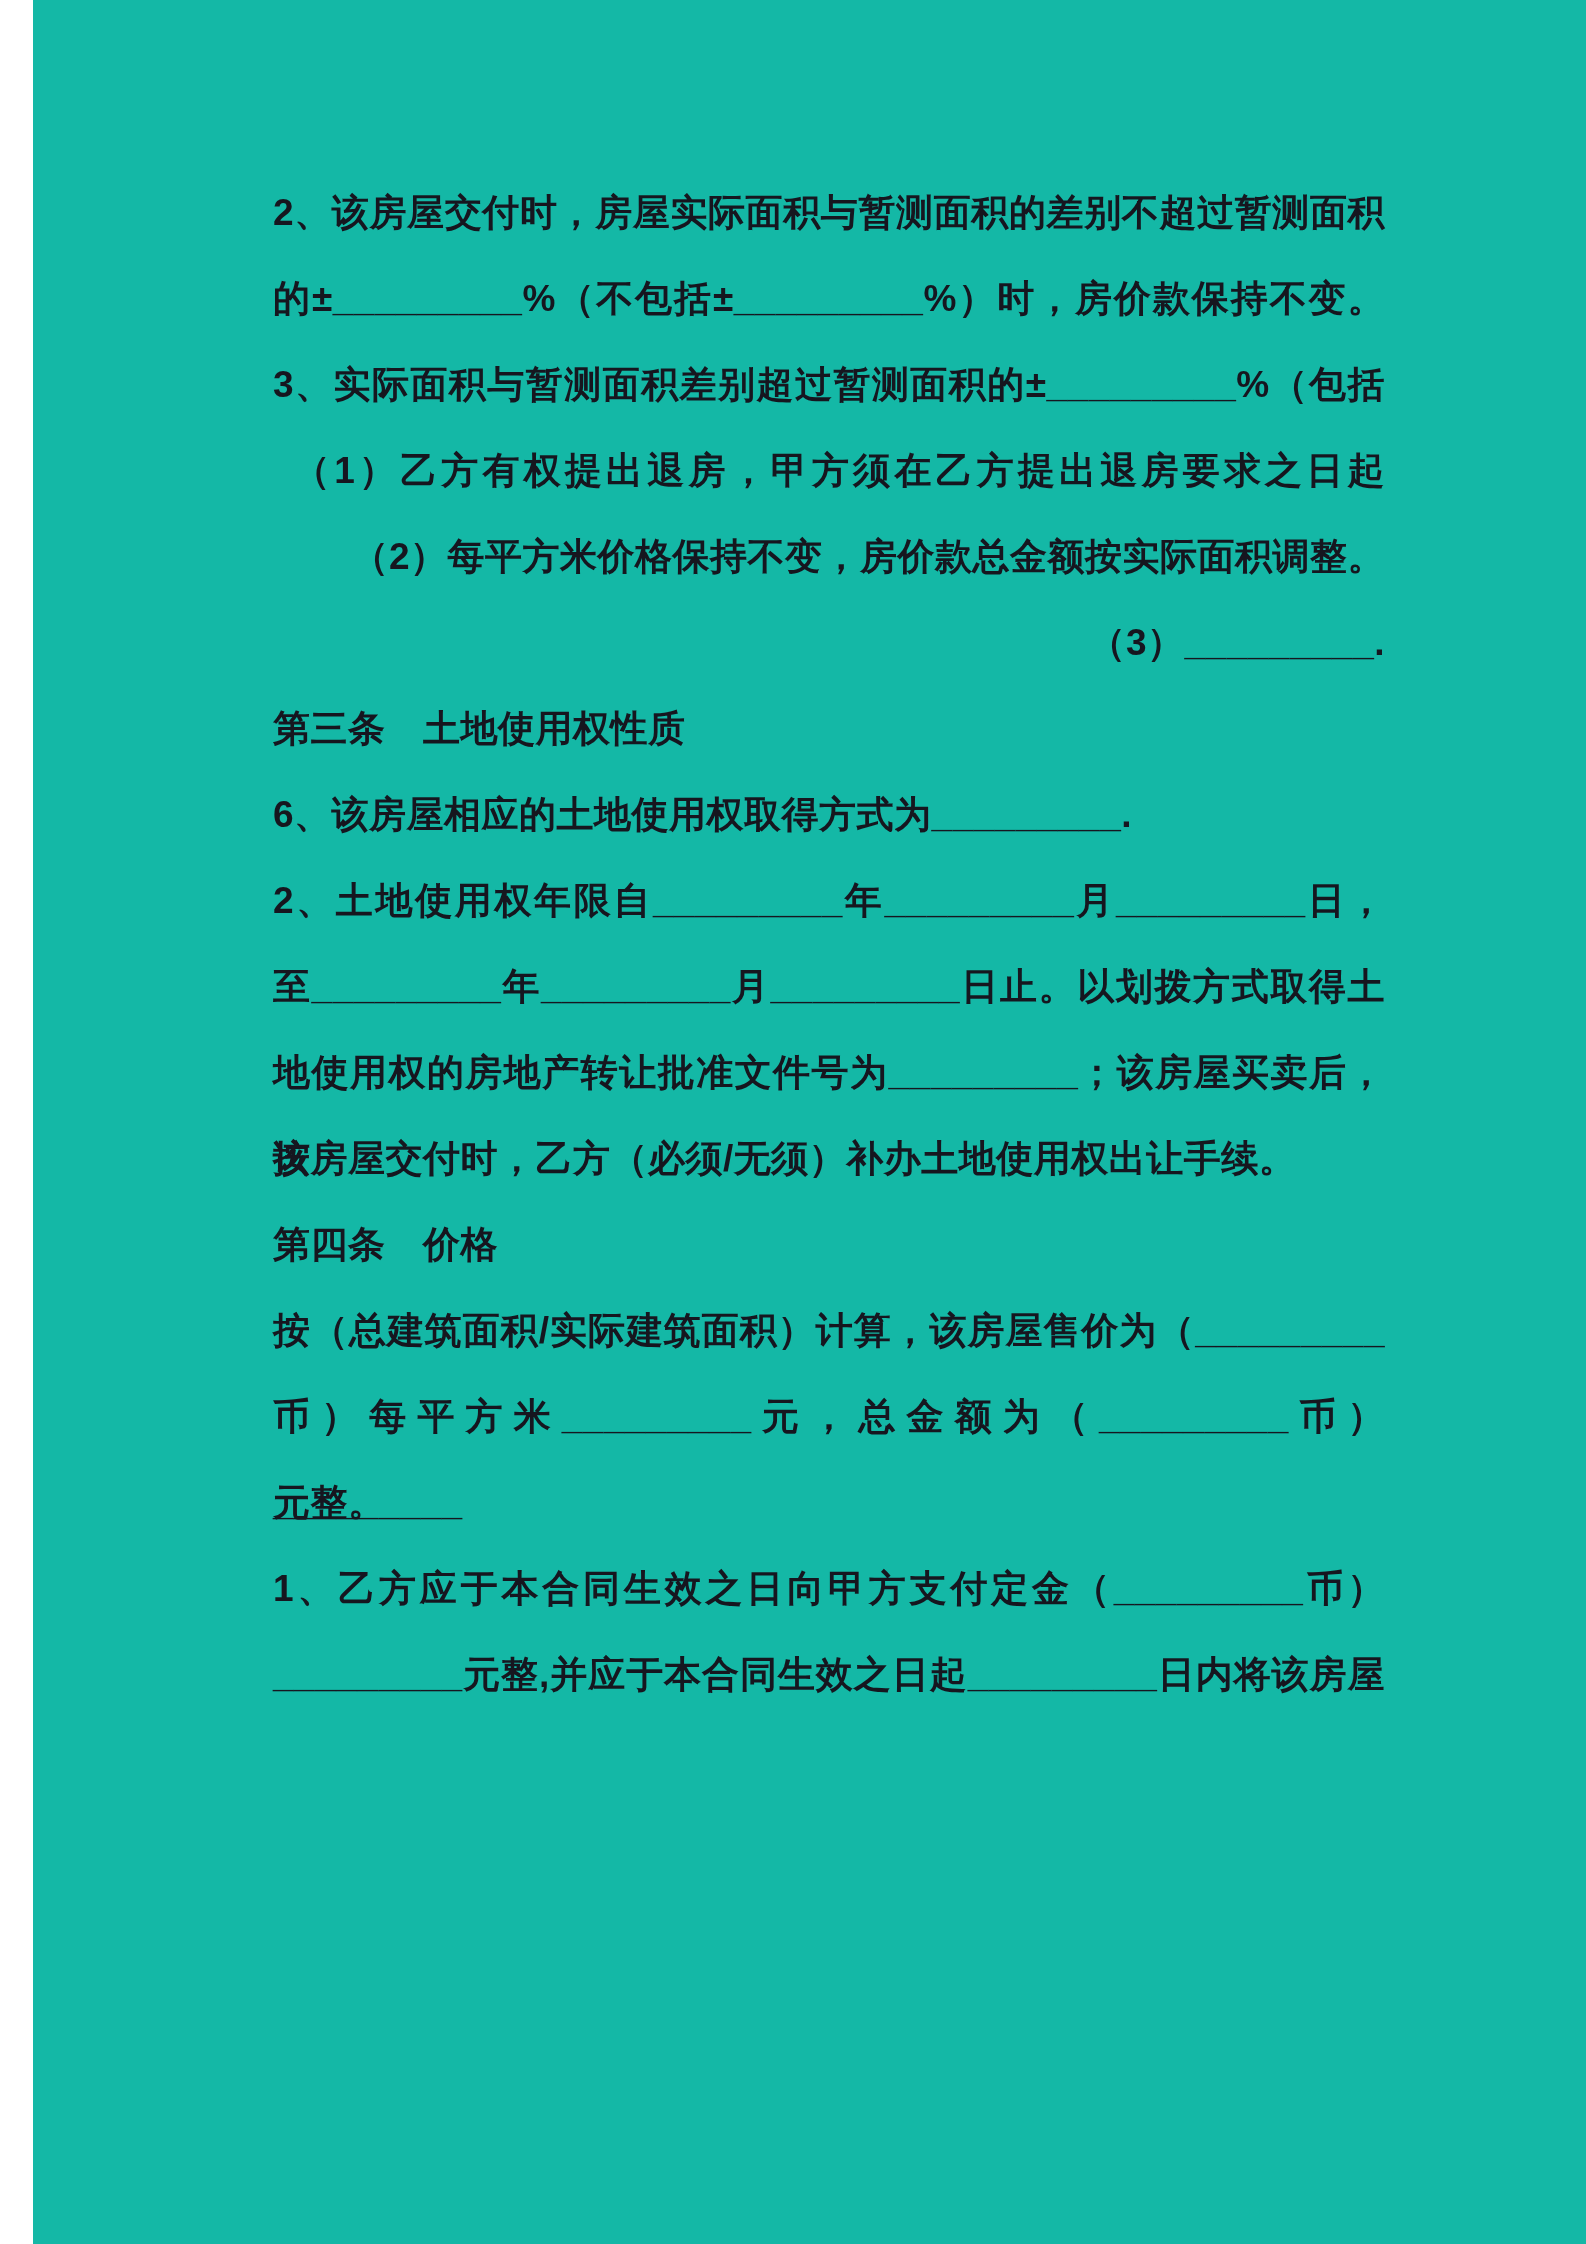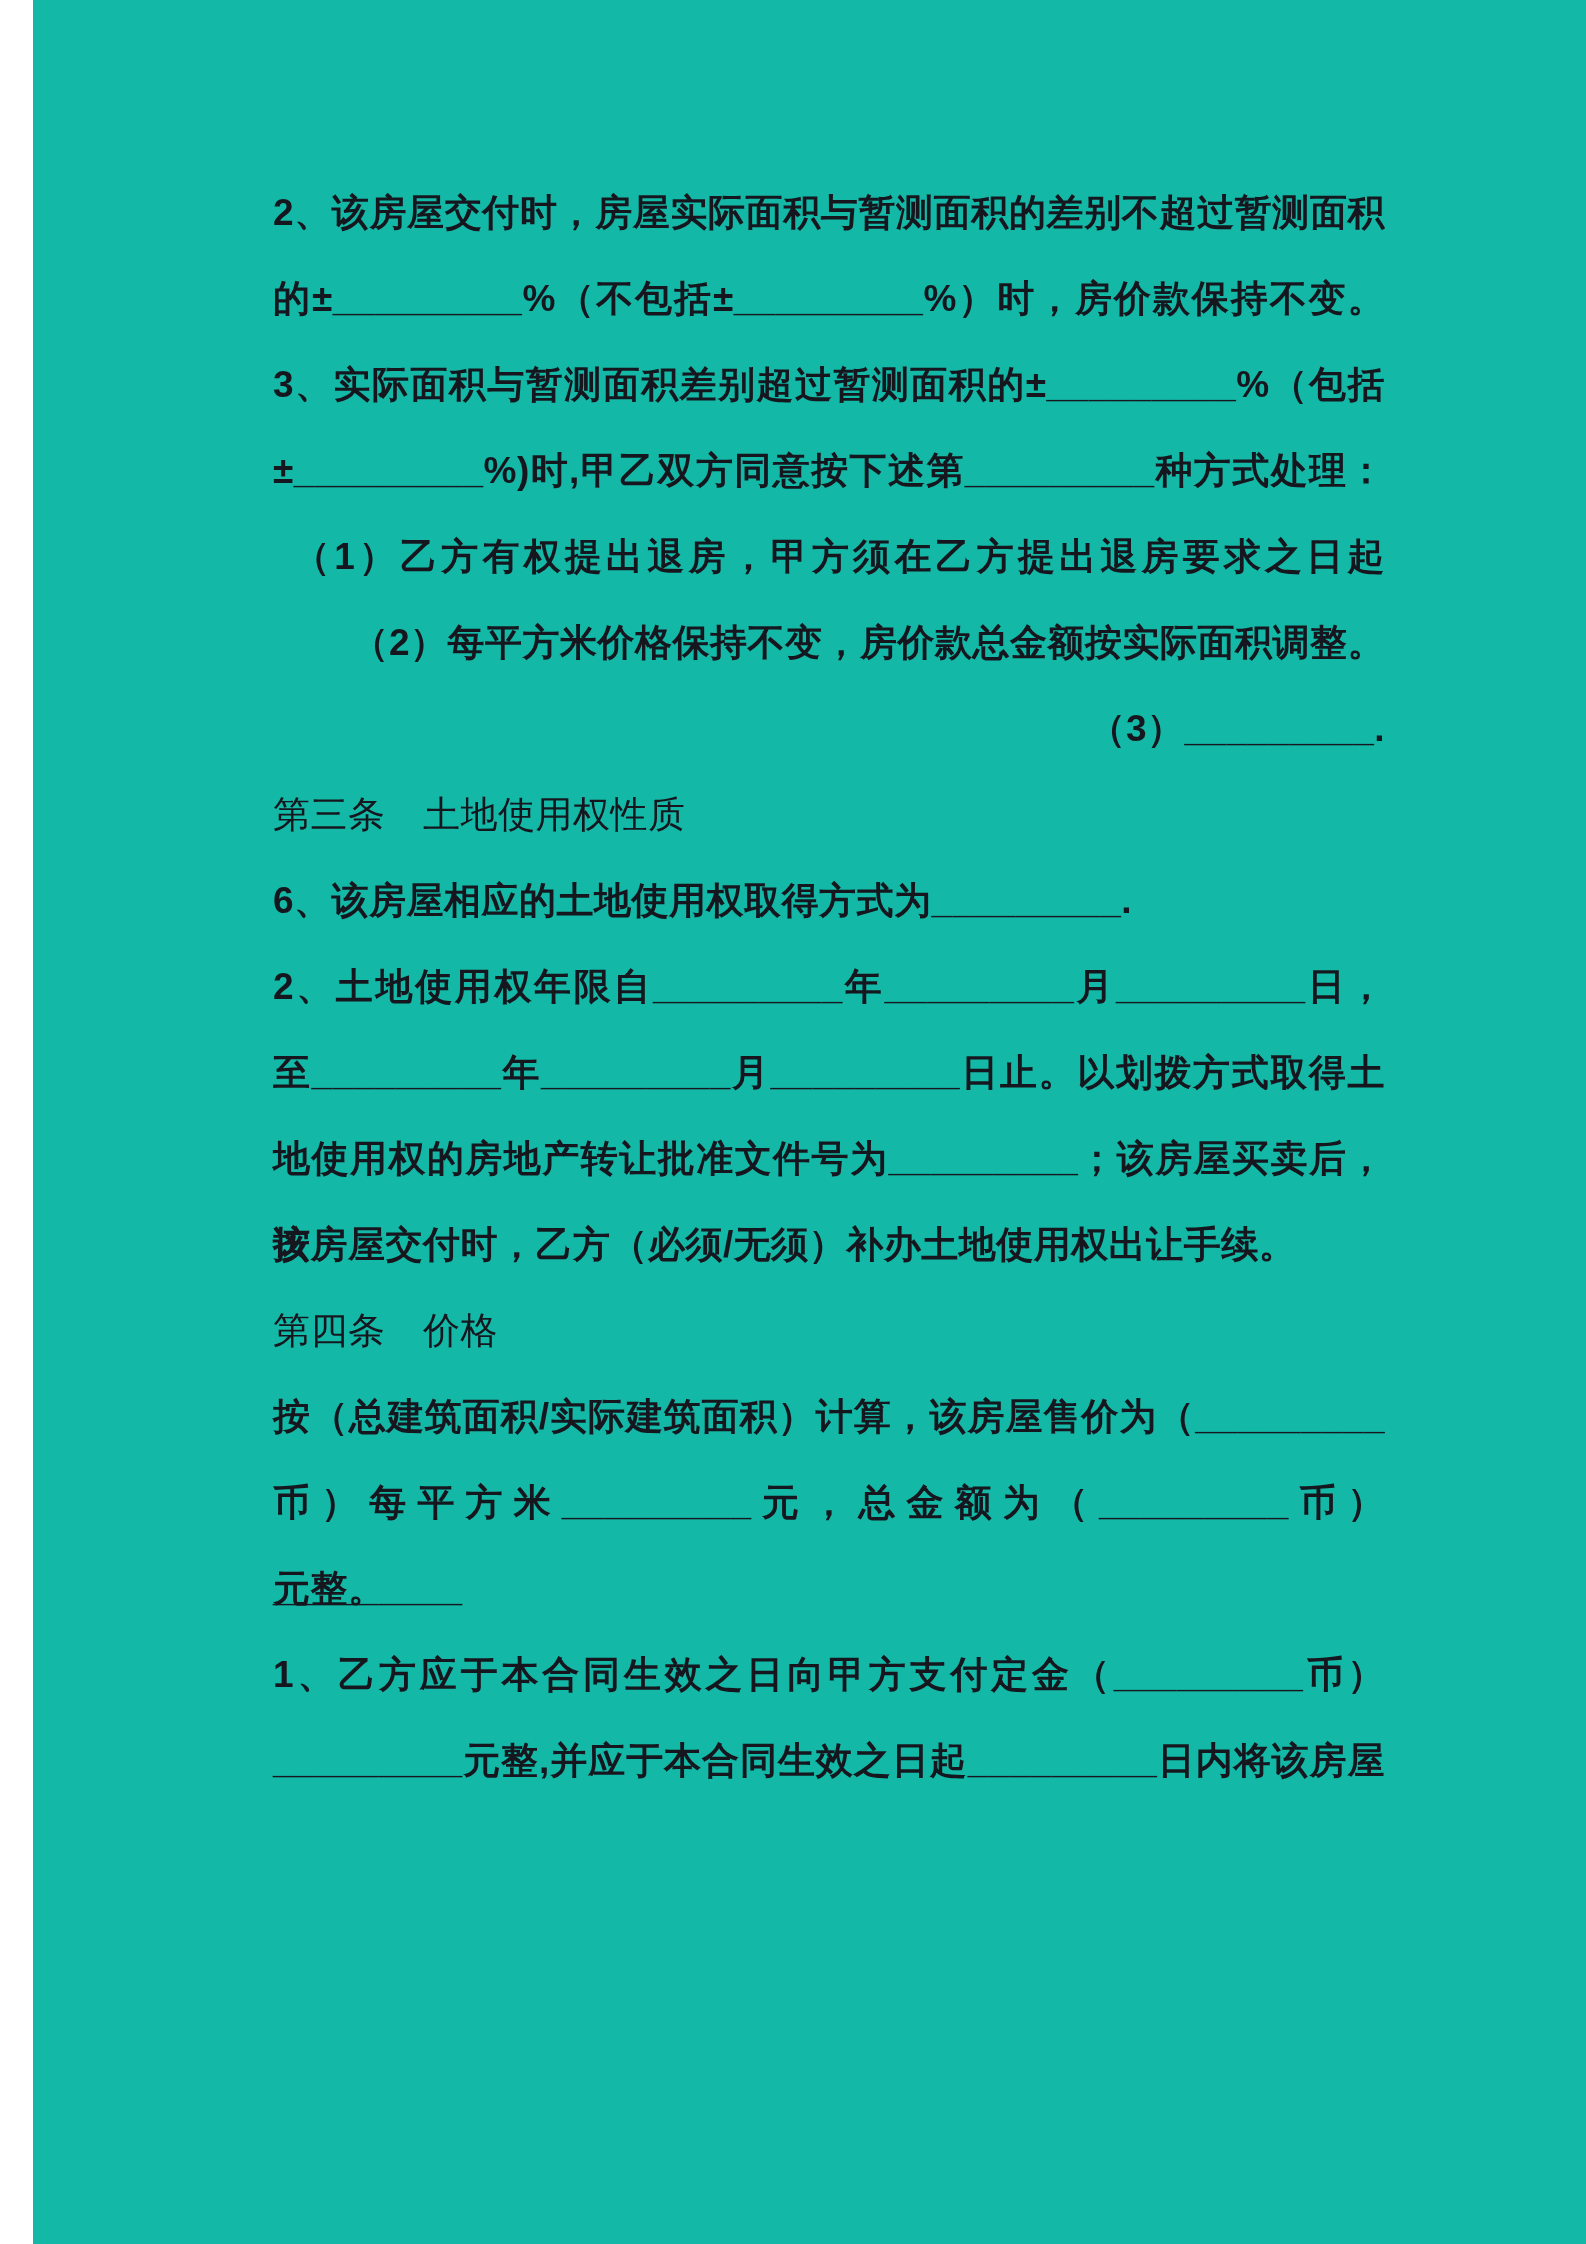--- a/index.html
+++ b/index.html
@@ -33,32 +33,31 @@
   .line.justify {
     white-space: normal;
     text-align: justify;
     text-align-last: justify;
   }
   .line.indent {
     padding-left: 20px;
     text-align: right;
   }
   .line.heading {
-    font-weight: 400;
+    font-weight: 700;
   }
 </style>
 </head>
 <body>
 
 <div class="page" style="background: #14b8a6; margin-left: 33px;">
   <div class="doc" style="color: rgb(22, 22, 31);">
       <div class="line justify">2、该房屋交付时，房屋实际面积与暂测面积的差别不超过暂测面积</div>
       <div class="line justify">的±_________%（不包括±_________%）时，房价款保持不变。</div>
       <div class="line justify">3、实际面积与暂测面积差别超过暂测面积的±_________%（包括</div>
-      <div class="line justify">±_________%)时,甲乙双方同意按下述第_________种方式处理：</div>
       <div class="line justify indent">（1）乙方有权提出退房，甲方须在乙方提出退房要求之日起</div>
       <div class="line indent">（2）每平方米价格保持不变，房价款总金额按实际面积调整。</div>
       <div class="line indent">（3）_________.</div>
       <div class="line heading">第三条　土地使用权性质</div>
       <div class="line">6、该房屋相应的土地使用权取得方式为_________.</div>
       <div class="line justify">2、土地使用权年限自_________年_________月_________日，</div>
       <div class="line justify">至_________年_________月_________日止。以划拨方式取得土</div>
       <div class="line justify">地使用权的房地产转让批准文件号为_________；该房屋买卖后，按</div>
       <div class="line">该房屋交付时，乙方（必须/无须）补办土地使用权出让手续。</div>
       <div class="line heading">第四条　价格</div>

